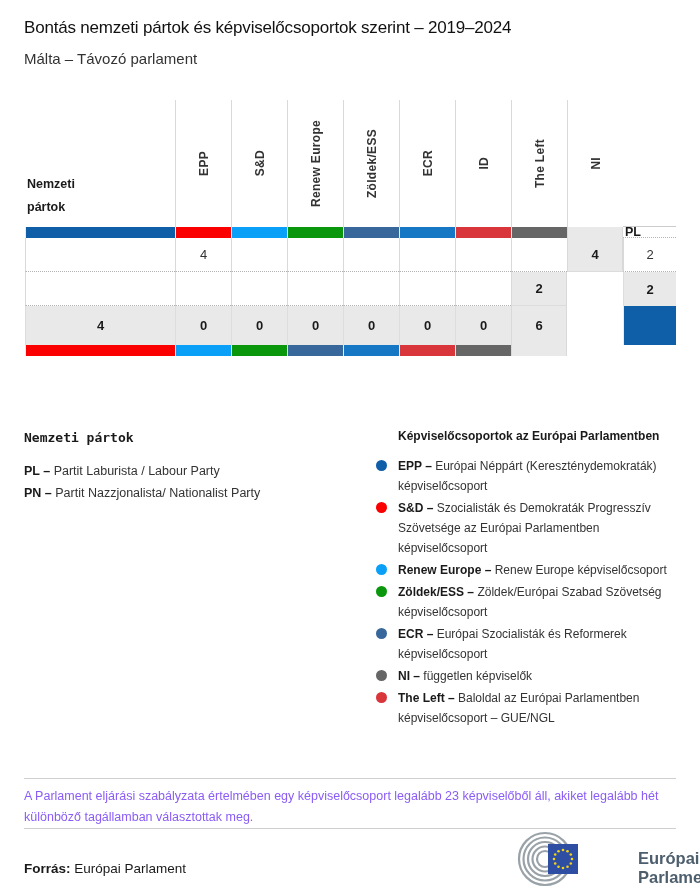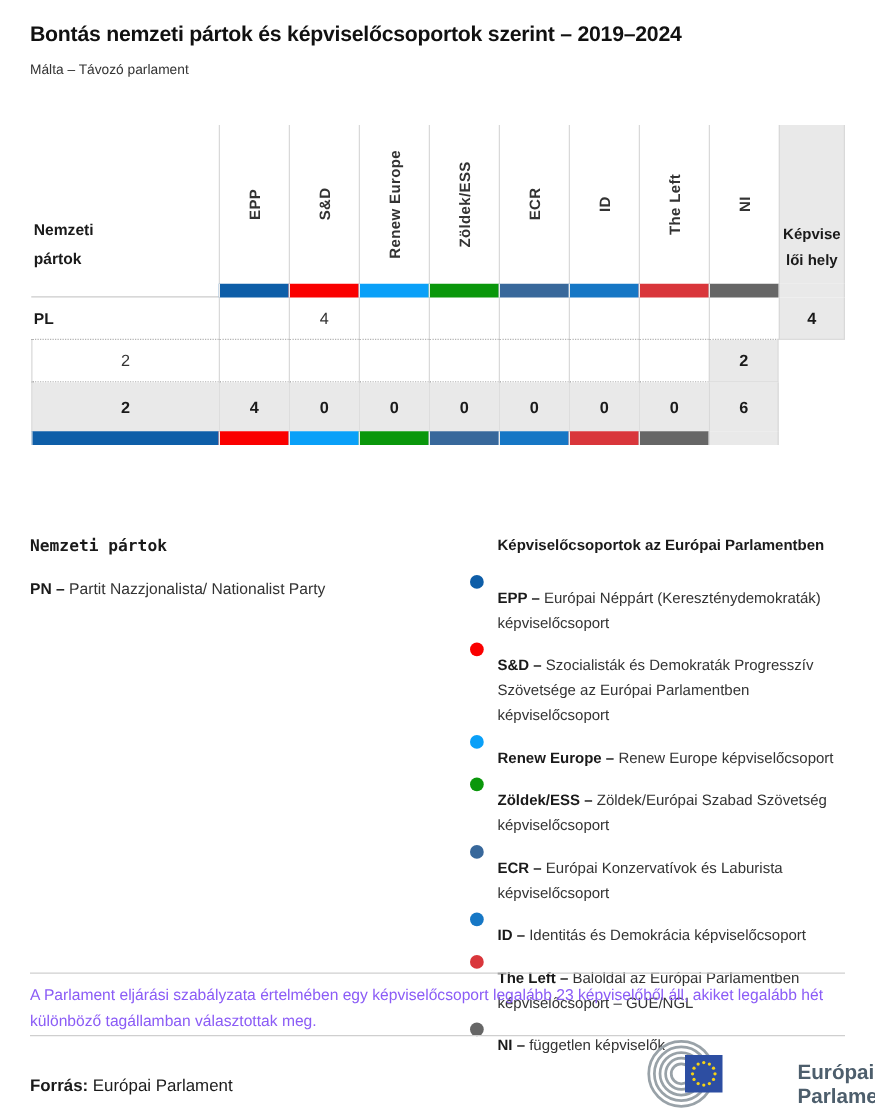--- a/index.html
+++ b/index.html
@@ -1,22 +1,22 @@
 <!DOCTYPE html>
 <html><head>
 <meta charset="utf-8">
 <style>
   html,body { margin:0; padding:0; }
   body {
     width:700px; height:895px; position:relative; background:#ffffff;
     font-family:"Liberation Sans", sans-serif; color:#333;
     overflow:hidden;
   }
-  .title { position:absolute; left:24px; top:18px; font-size:17px; font-weight:bold; color:#111; letter-spacing:-0.2px; }
-  .subtitle { position:absolute; left:24px; top:50px; font-size:11px; color:#333; }
+  .title { position:absolute; left:24px; top:18px; font-size:17px; font-weight:normal; color:#111; letter-spacing:-0.2px; }
+  .subtitle { position:absolute; left:24px; top:50px; font-size:15px; color:#333; }
 
   
   .tbl { position:absolute; left:25px; top:100px; display:grid;
          grid-template-columns:150px repeat(8,56px) 53px;
          grid-template-rows:127px 11px 34px 34px 39px 11px; }
   .tbl > div { box-sizing:border-box; }
   .hlabel { display:flex; align-items:flex-end; padding:0 0 9px 2px;
             font-weight:bold; font-size:12.5px; line-height:1.8; color:#1a1a1a; }
   .hlabel span { display:block; width:70px; }
   .gh { display:flex; align-items:center; justify-content:center; border-left:1px solid #D9D9D9; }
@@ -44,21 +44,21 @@
   .lp { position:absolute; left:24px; top:430px; width:330px; }
   .lp h3 { font-family:"DejaVu Sans Mono", monospace; font-size:13px; font-weight:bold;
            color:#1a1a1a; margin:0 0 15px 0; }
   .lp .item { font-size:12.5px; line-height:22px; color:#333; }
   .lp .item b { color:#1a1a1a; }
 
   .lg { position:absolute; left:375px; top:429px; width:312px; }
   .lg h3 { font-size:12px; font-weight:bold; color:#1a1a1a; margin:0 0 13px 0;padding-left:23px; }
   .gitem { display:flex; margin-bottom:2px; }
   .dot { width:11px; height:11px; border-radius:50%; margin:4px 11px 0 1px; flex:none; }
-  .gtext { font-size:12px; line-height:20px; color:#333; width:280px;margin-top:12px; }
+  .gtext { font-size:12px; line-height:20px; color:#333; width:280px; }
   .gtext b { color:#1a1a1a; }
 
   
   .rule { position:absolute; left:24px; right:24px; height:0; border-top:1px solid #CFCFCF; }
   .rule1 { top:778px; } .rule2 { top:828px; }
   .footnote { position:absolute; left:24px; top:786px; width:652px;
               font-size:12.5px; line-height:21px; color:#8b5cf6; }
   .source { position:absolute; left:24px; top:861px; font-size:13.5px; color:#1a1a1a; }
   .source b { font-size:13.5px; }
   .logo { position:absolute; left:515px; top:831px; display:flex; align-items:flex-end;gap:44px; }
@@ -92,23 +92,20 @@
     </div>
   <div class="gh">
       <span class="vert">ID</span>
     </div>
   <div class="gh">
       <span class="vert">The Left</span>
     </div>
   <div class="gh">
       <span class="vert">NI</span>
     </div>
-  <div class="sh seatsbg">
-      <span>Képviselői hely</span>
-    </div>
 
   <div class="barlbl"></div>
   <div class="bar" style="background-color: rgb(14, 94, 168);"></div>
   <div class="bar" style="background-color: rgb(250, 0, 0);"></div>
   <div class="bar" style="background-color: rgb(10, 160, 248);"></div>
   <div class="bar" style="background-color: rgb(10, 151, 11);"></div>
   <div class="bar" style="background-color: rgb(56, 104, 155);"></div>
   <div class="bar" style="background-color: rgb(22, 119, 197);"></div>
   <div class="bar" style="background-color: rgb(217, 54, 59);"></div>
   <div class="bar" style="background-color: rgb(102, 102, 102);"></div>
@@ -154,20 +151,24 @@
   <div class="bar" style="background-color: rgb(56, 104, 155);"></div>
   <div class="bar" style="background-color: rgb(22, 119, 197);"></div>
   <div class="bar" style="background-color: rgb(217, 54, 59);"></div>
   <div class="bar" style="background-color: rgb(102, 102, 102);"></div>
   <div class="seatsbg"></div>
 </div>
 
 <div class="lp">
   <h3>Nemzeti pártok</h3>
   <div class="item">
+    <b>PL –</b>
+    <span>Partit Laburista / Labour Party</span>
+  </div>
+  <div class="item">
     <b>PN –</b>
     <span>Partit Nazzjonalista/ Nationalist Party</span>
   </div>
 </div>
 
 <div class="lg">
   <h3>Képviselőcsoportok az Európai Parlamentben</h3>
 
   <div class="gitem">
     <span class="dot" style="background-color: rgb(14, 94, 168);"></span>
@@ -180,33 +181,29 @@
   <div class="gitem">
     <span class="dot" style="background-color: rgb(10, 160, 248);"></span>
     <span class="gtext"><b>Renew Europe –</b> <span>Renew Europe képviselőcsoport</span></span>
   </div>
   <div class="gitem">
     <span class="dot" style="background-color: rgb(10, 151, 11);"></span>
     <span class="gtext"><b>Zöldek/ESS –</b> <span>Zöldek/Európai Szabad Szövetség képviselőcsoport</span></span>
   </div>
   <div class="gitem">
     <span class="dot" style="background-color: rgb(56, 104, 155);"></span>
-    <span class="gtext"><b>ECR –</b> <span>Európai Konzervatívok és Laburista képviselőcsoport</span></span>
-  </div>
-  <div class="gitem">
-    <span class="dot" style="background-color: rgb(22, 119, 197);"></span>
-    <span class="gtext"><b>ID –</b> <span>Identitás és Demokrácia képviselőcsoport</span></span>
+    <span class="gtext"><b>ECR –</b> <span>Európai Szocialisták és Reformerek képviselőcsoport</span></span>
+  </div>
+  <div class="gitem">
+    <span class="dot" style="background-color: rgb(102, 102, 102);"></span>
+    <span class="gtext"><b>NI –</b> <span>független képviselők</span></span>
   </div>
   <div class="gitem">
     <span class="dot" style="background-color: rgb(217, 54, 59);"></span>
     <span class="gtext"><b>The Left –</b> <span>Baloldal az Európai Parlamentben képviselőcsoport – GUE/NGL</span></span>
-  </div>
-  <div class="gitem">
-    <span class="dot" style="background-color: rgb(102, 102, 102);"></span>
-    <span class="gtext"><b>NI –</b> <span>független képviselők</span></span>
   </div>
 </div>
 
 <div class="rule rule1"></div>
 <div class="footnote">A Parlament eljárási szabályzata értelmében egy képviselőcsoport legalább 23 képviselőből áll, akiket legalább hét különböző tagállamban választottak meg.</div>
 <div class="rule rule2"></div>
 
 <div class="source">
   <b>Forrás:</b>
   <span>Európai Parlament</span>

